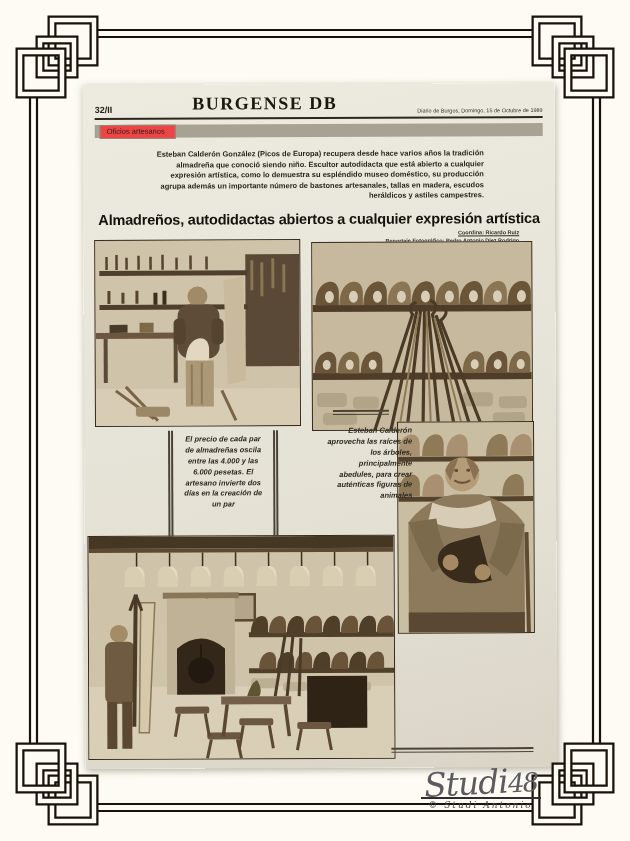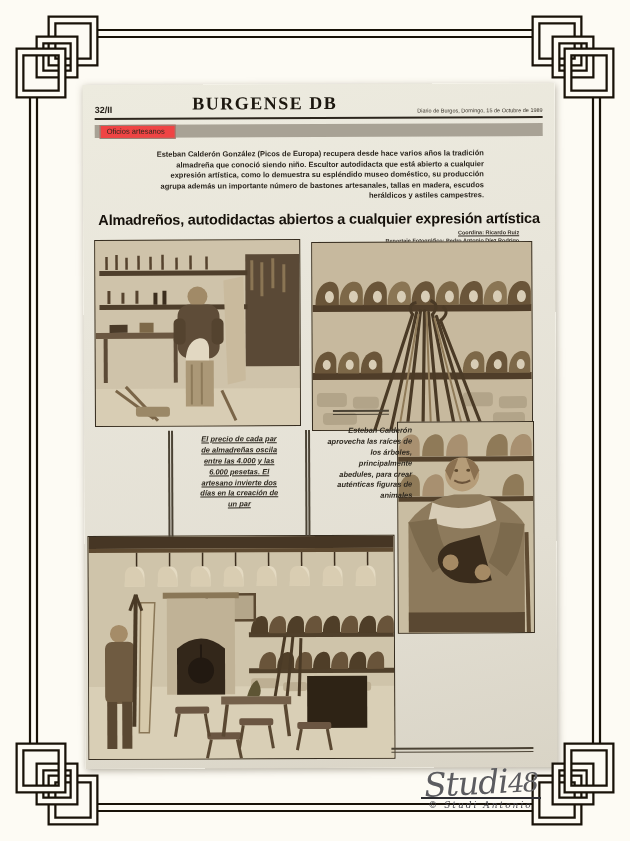--- a/index.html
+++ b/index.html
@@ -30,21 +30,21 @@
   .np-headline{margin:9px 8px 0 8px;text-align:center;font-size:14.5px;font-weight:bold;
     letter-spacing:-0.2px;color:#16110b;}
   .np-credits{margin:3px 36px 0 0;text-align:right;font-size:5.5px;font-weight:bold;color:#332d25;}
   .np-credits div{text-decoration:underline;margin-top:2px;}
 
   .photo{position:absolute;border:1px solid #352c1f;background:#cec2a8;box-sizing:border-box;}
   .photo svg{display:block;}
 
   .pullquote{position:absolute;font-size:7.5px;font-weight:bold;font-style:italic;
     line-height:1.45;color:#2e2920;text-align:center;}
-  .pq-bars{border-left:5px double #4b4335;border-right:5px double #4b4335;padding:4px 24px;text-decoration:underline;}
+  .pq-bars{border-left:5px double #4b4335;border-right:5px double #4b4335;padding:4px 8px;}
   .dbl-rule{position:absolute;height:5px;border-top:2px solid #4b4335;border-bottom:1.5px solid #4b4335;box-sizing:border-box;}
 
   
   .signature{position:absolute;left:398px;top:766px;width:165px;z-index:5;text-align:center;}
   .sig-script{font-family:"DejaVu Serif",serif;font-style:italic;font-size:33px;
     color:#5c5c60;letter-spacing:-1px;transform:rotate(-3deg);line-height:1;}
   .sig-digits{font-size:26px;letter-spacing:-2px;}
   .sig-line{width:120px;height:2px;background:#2d2d32;margin:0 auto;margin-top:-2px;}
   .sig-copy{font-family:"DejaVu Serif",serif;font-style:italic;font-size:9px;
     letter-spacing:2px;color:#46464b;margin-top:1px;}

